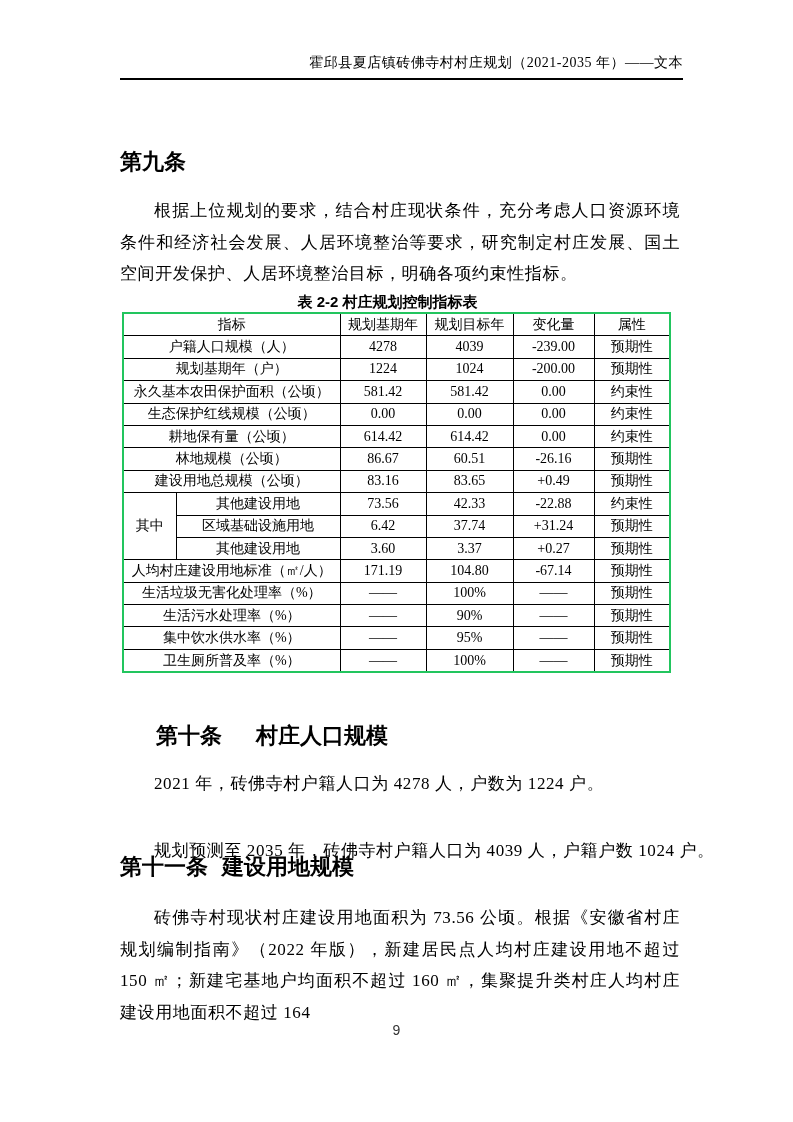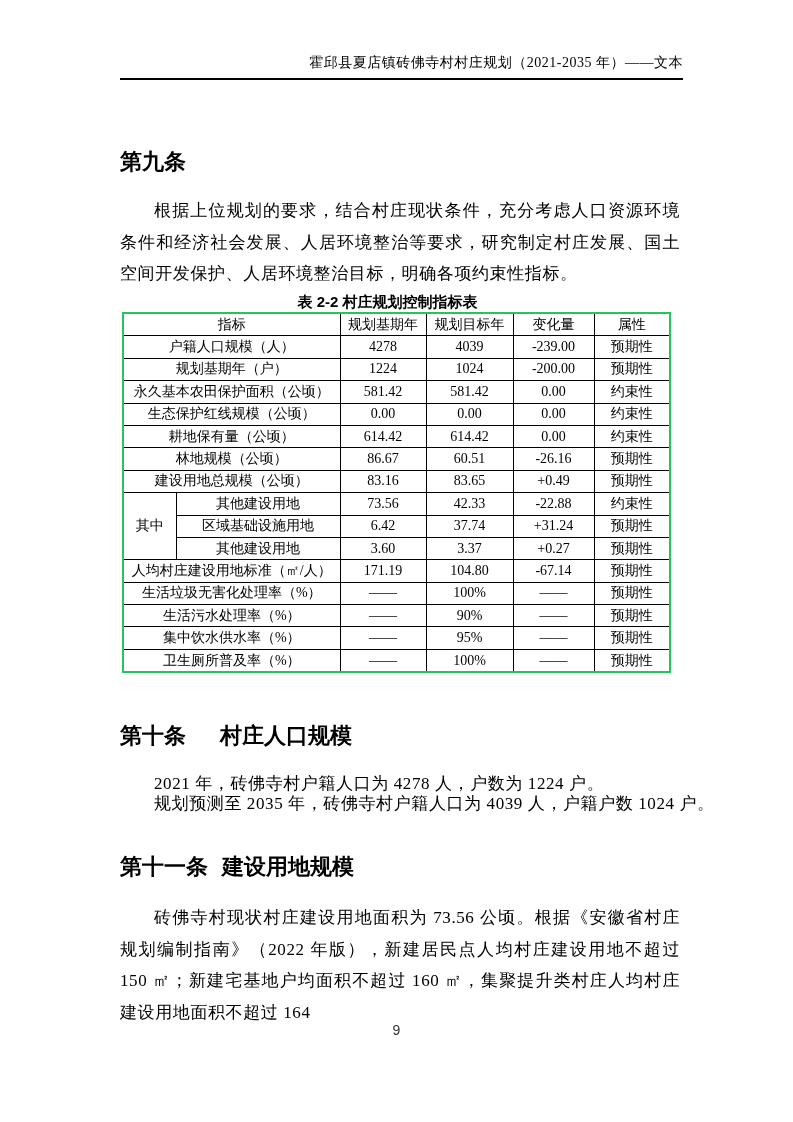--- a/index.html
+++ b/index.html
@@ -197,27 +197,27 @@
     <tr>
       <td colspan="2">卫生厕所普及率（%）</td>
       <td>——</td>
       <td>100%</td>
       <td>——</td>
       <td>预期性</td>
     </tr>
   </tbody>
     </table>
 
-  <div class="article-heading" style="top:721px;">
+  <div class="article-heading" style="top:721px;margin-left:36px;">
     <span class="num">第十条</span>
     <span class="title">村庄人口规模</span>
   </div>
 
   <div class="body-line" style="top:768px;">2021 年，砖佛寺村户籍人口为 4278 人，户数为 1224 户。</div>
-  <div class="body-line" style="top:788px;">规划预测至 2035 年，砖佛寺村户籍人口为 4039 人，户籍户数 1024 户。</div>
+  <div class="body-line" style="top:835px;">规划预测至 2035 年，砖佛寺村户籍人口为 4039 人，户籍户数 1024 户。</div>
 
   <div class="article-heading tight" style="top:852px;">
     <span class="num">第十一条</span>
     <span class="title">建设用地规模</span>
   </div>
 
   <div class="body-para" style="top:902px;">砖佛寺村现状村庄建设用地面积为 73.56 公顷。根据《安徽省村庄规划编制指南》（2022 年版），新建居民点人均村庄建设用地不超过 150 ㎡；新建宅基地户均面积不超过 160 ㎡，集聚提升类村庄人均村庄建设用地面积不超过 164</div>
 
   <div class="page-number">9</div>
 

